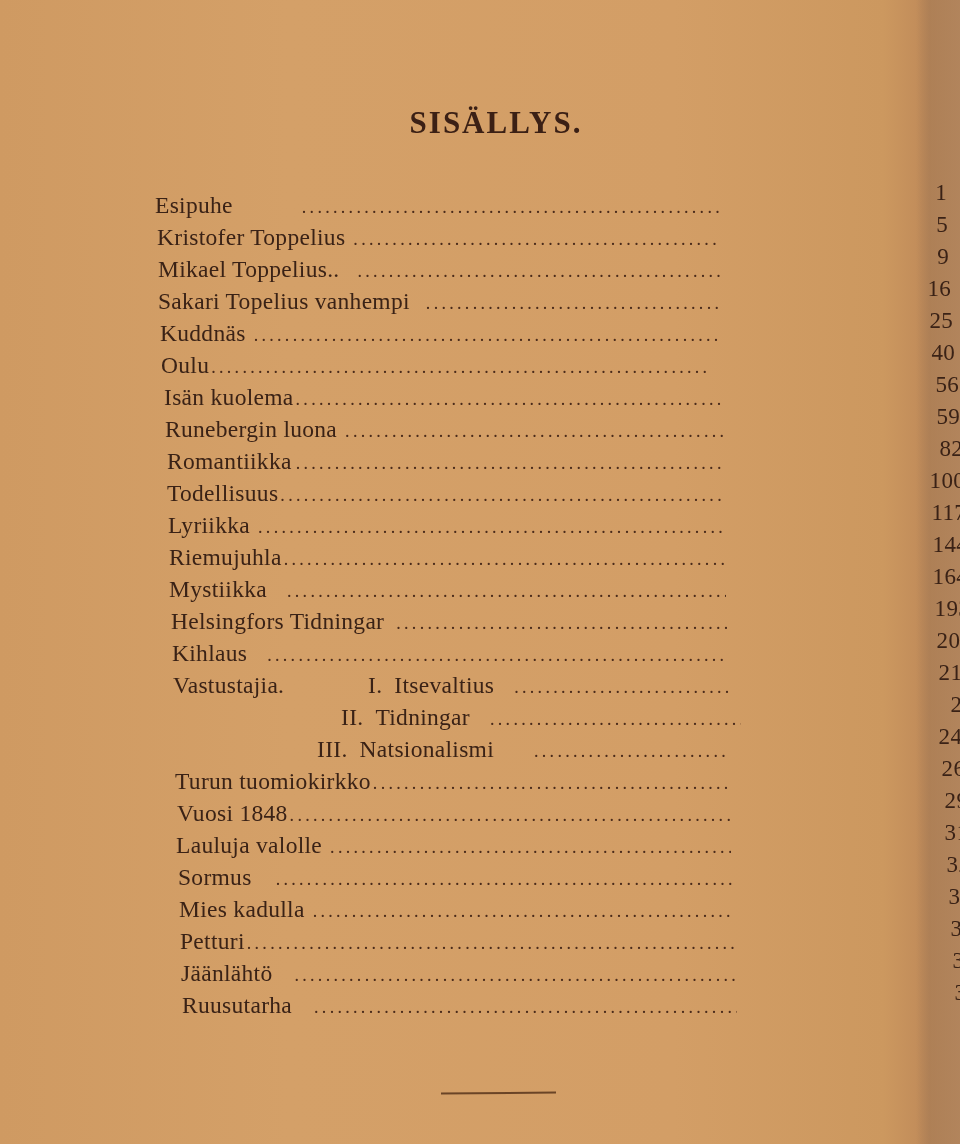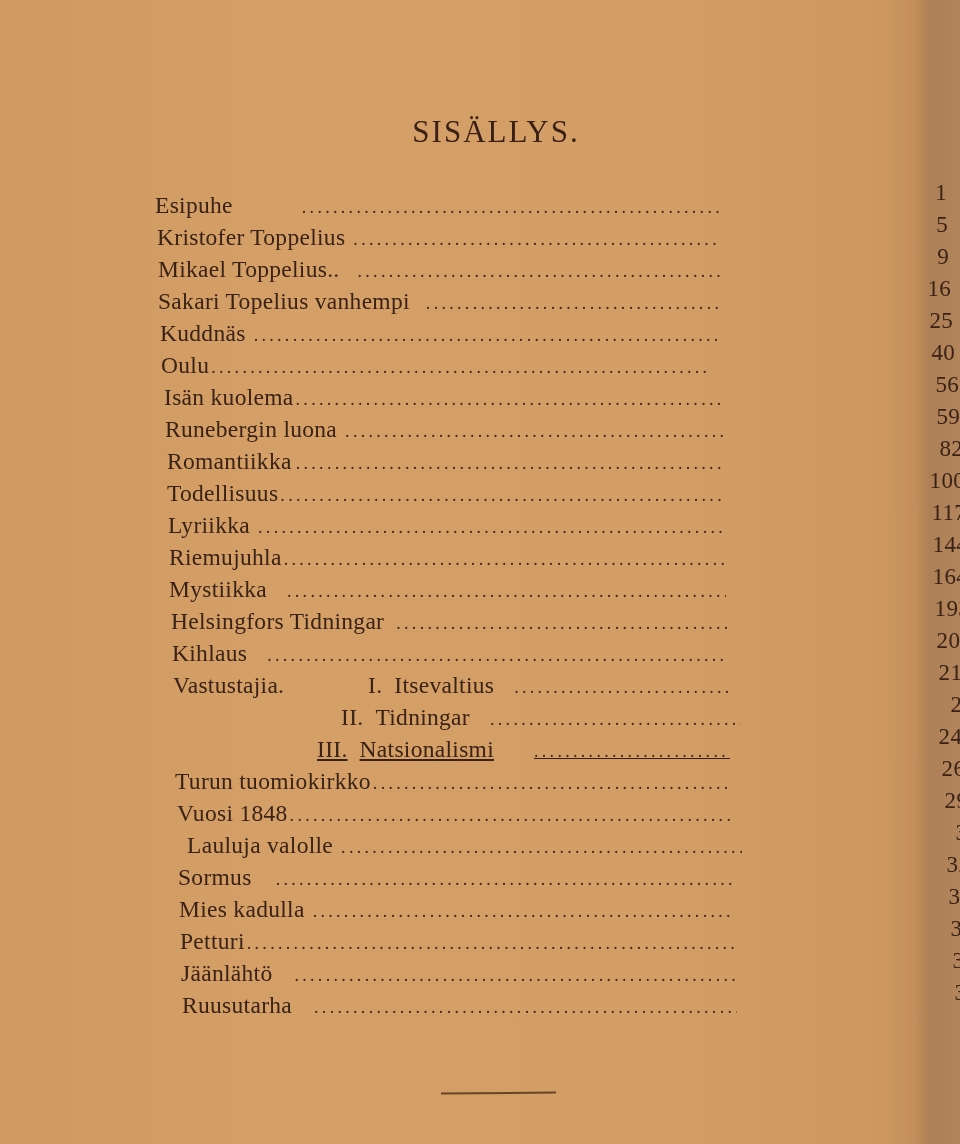--- a/index.html
+++ b/index.html
@@ -41,21 +41,21 @@
     .rule {
       position: absolute; left: 441px; top: 1092px; width: 115px; height: 2px;
       background: #6a4426; transform: rotate(-0.4deg);
     }
   </style>
 </head>
 <body>
 
 <div class="page-edge"></div>
 
-<h1 class="title" style="margin:14px;font-weight:normal;">SISÄLLYS.</h1>
+<h1 class="title" style="margin:5px;font-weight:bold;">SISÄLLYS.</h1>
 
 <div class="toc">
 
   <div class="row" style="left:155px;top:186px;width:570px;gap:31px;">
     <span class="label">Esipuhe</span>
     <span class="dots" style="margin-left:38px;">................................................................</span>
     <span class="num" style="left:732px;">1</span>
   </div>
   <div class="row" style="left:157px;top:218px;width:568px;">
     <span class="label">Kristofer Toppelius</span>
@@ -134,37 +134,37 @@
     <span class="label">Itsevaltius</span>
     <span class="dots" style="margin-left:20px;">................................................................</span>
     <span class="num" style="left:741px;">215</span>
   </div>
   <div class="row sub" style="left:329px;top:698px;width:406px;margin-left:12px;">
     <span class="label num-label">II.</span>
     <span class="label">Tidningar</span>
     <span class="dots" style="margin-left:20px;">................................................................</span>
     <span class="num" style="left:585px;">229</span>
   </div>
-  <div class="row sub" style="left:317px;top:730px;width:419px;text-decoration:underline;">
+  <div class="row sub" style="left:317px;top:730px;width:419px;">
     <span class="label num-label">III.</span>
     <span class="label">Natsionalismi</span>
     <span class="dots" style="margin-left:40px;">................................................................</span>
     <span class="num" style="left:597px;">246</span>
   </div>
   <div class="row" style="left:175px;top:762px;width:561px;">
     <span class="label">Turun tuomiokirkko</span>
     <span class="dots" style="margin-left:2px;">................................................................</span>
     <span class="num" style="left:742px;">267</span>
   </div>
   <div class="row" style="left:177px;top:794px;width:560px;">
     <span class="label">Vuosi 1848</span>
     <span class="dots" style="margin-left:2px;">................................................................</span>
     <span class="num" style="left:743px;">294</span>
   </div>
-  <div class="row" style="left:187px;top:826px;width:561px;">
+  <div class="row" style="left:176px;top:826px;width:561px;">
     <span class="label">Lauluja valolle</span>
     <span class="dots">................................................................</span>
     <span class="num" style="left:744px;">312</span>
   </div>
   <div class="row" style="left:178px;top:858px;width:561px;">
     <span class="label">Sormus</span>
     <span class="dots" style="margin-left:24px;">................................................................</span>
     <span class="num" style="left:744px;">324</span>
   </div>
   <div class="row" style="left:179px;top:890px;width:561px;">

